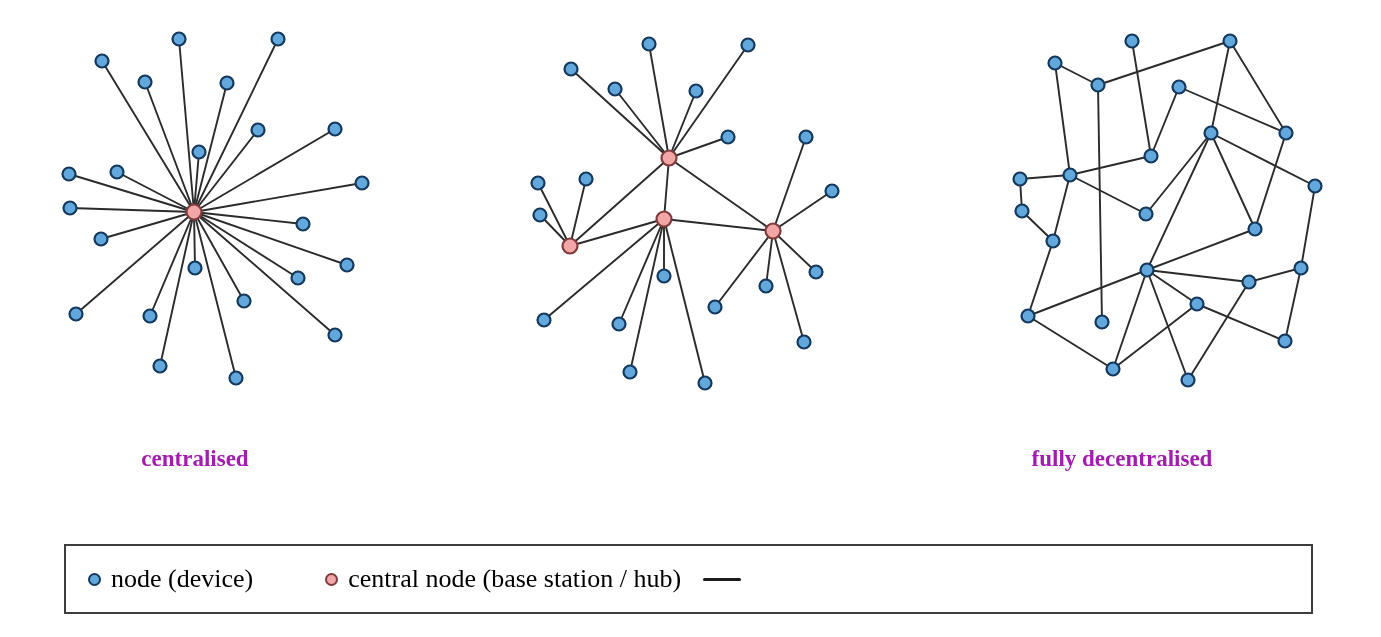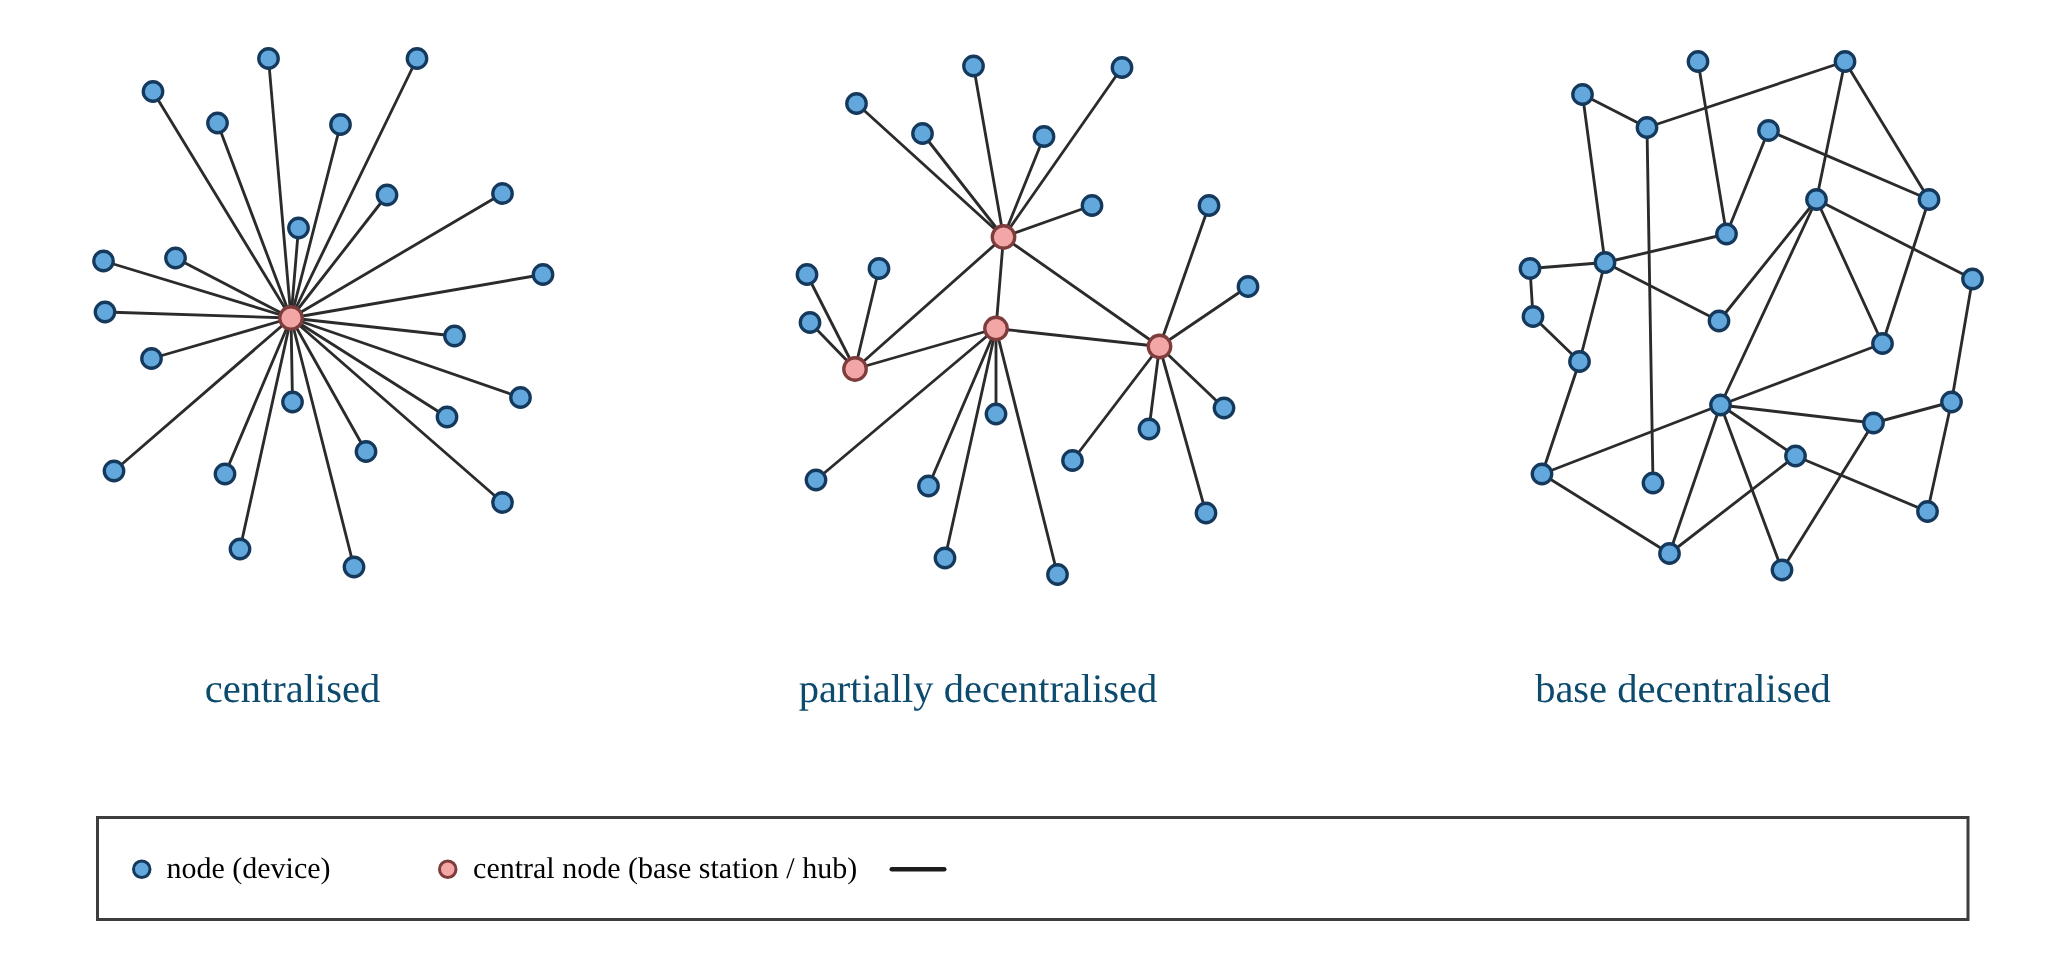--- a/index.html
+++ b/index.html
@@ -9,39 +9,39 @@
     background:#ffffff;
     font-family:"Liberation Serif","DejaVu Serif",serif;
     overflow:hidden;
   }
   #networks-svg{position:absolute;left:0;top:0;}
   .caption{
     position:absolute;
     top:444px;
     transform:translateX(-50%);
     text-align:center;
-    font-weight:normal;
-    font-size:27px;
+    font-weight:bold;
+    font-size:23px;
     line-height:30px;
-    color:#0c4a6e;
+    color:#a21caf;
     white-space:nowrap;
   }
   .caption-1{left:195px;}
   .caption-2{left:652px;}
   .caption-3{left:1122px;}
   #legend{
     position:absolute;
     left:64px;top:544px;
     width:1249px;height:70px;
     border:2px solid #3d3d3d;
     box-sizing:border-box;
     display:flex;
     align-items:center;
     padding-left:22px;
-    font-size:20px;
+    font-size:26px;
     color:#000;
     white-space:nowrap;
   }
   .legend-item{display:flex;align-items:center;}
   .legend-item-node{margin-right:72px;}
   .legend-item-hub{margin-right:22px;}
   .legend-marker{
     display:inline-block;
     width:13px;height:13px;
     border-radius:50%;
@@ -222,25 +222,22 @@
         <circle cx="1102" cy="322" r="6.5" fill="#62a8dc" stroke="#14395c" stroke-width="2.2"></circle>
         <circle cx="1285" cy="341" r="6.5" fill="#62a8dc" stroke="#14395c" stroke-width="2.2"></circle>
         <circle cx="1113" cy="369" r="6.5" fill="#62a8dc" stroke="#14395c" stroke-width="2.2"></circle>
         <circle cx="1188" cy="380" r="6.5" fill="#62a8dc" stroke="#14395c" stroke-width="2.2"></circle>
       </g>
     </svg>
 
   <div class="caption caption-1">
     <div>centralised</div>
   </div>
-  <div class="caption caption-2">
-    <div>partially decentralised</div>
-  </div>
   <div class="caption caption-3">
-    <div>base decentralised</div>
+    <div>fully decentralised</div>
   </div>
 
   <div id="legend">
     <div class="legend-item legend-item-node">
       <span class="legend-marker legend-marker-node"></span>
       <span>node (device)</span>
     </div>
     <div class="legend-item legend-item-hub">
       <span class="legend-marker legend-marker-hub"></span>
       <span>central node (base station / hub)</span>

